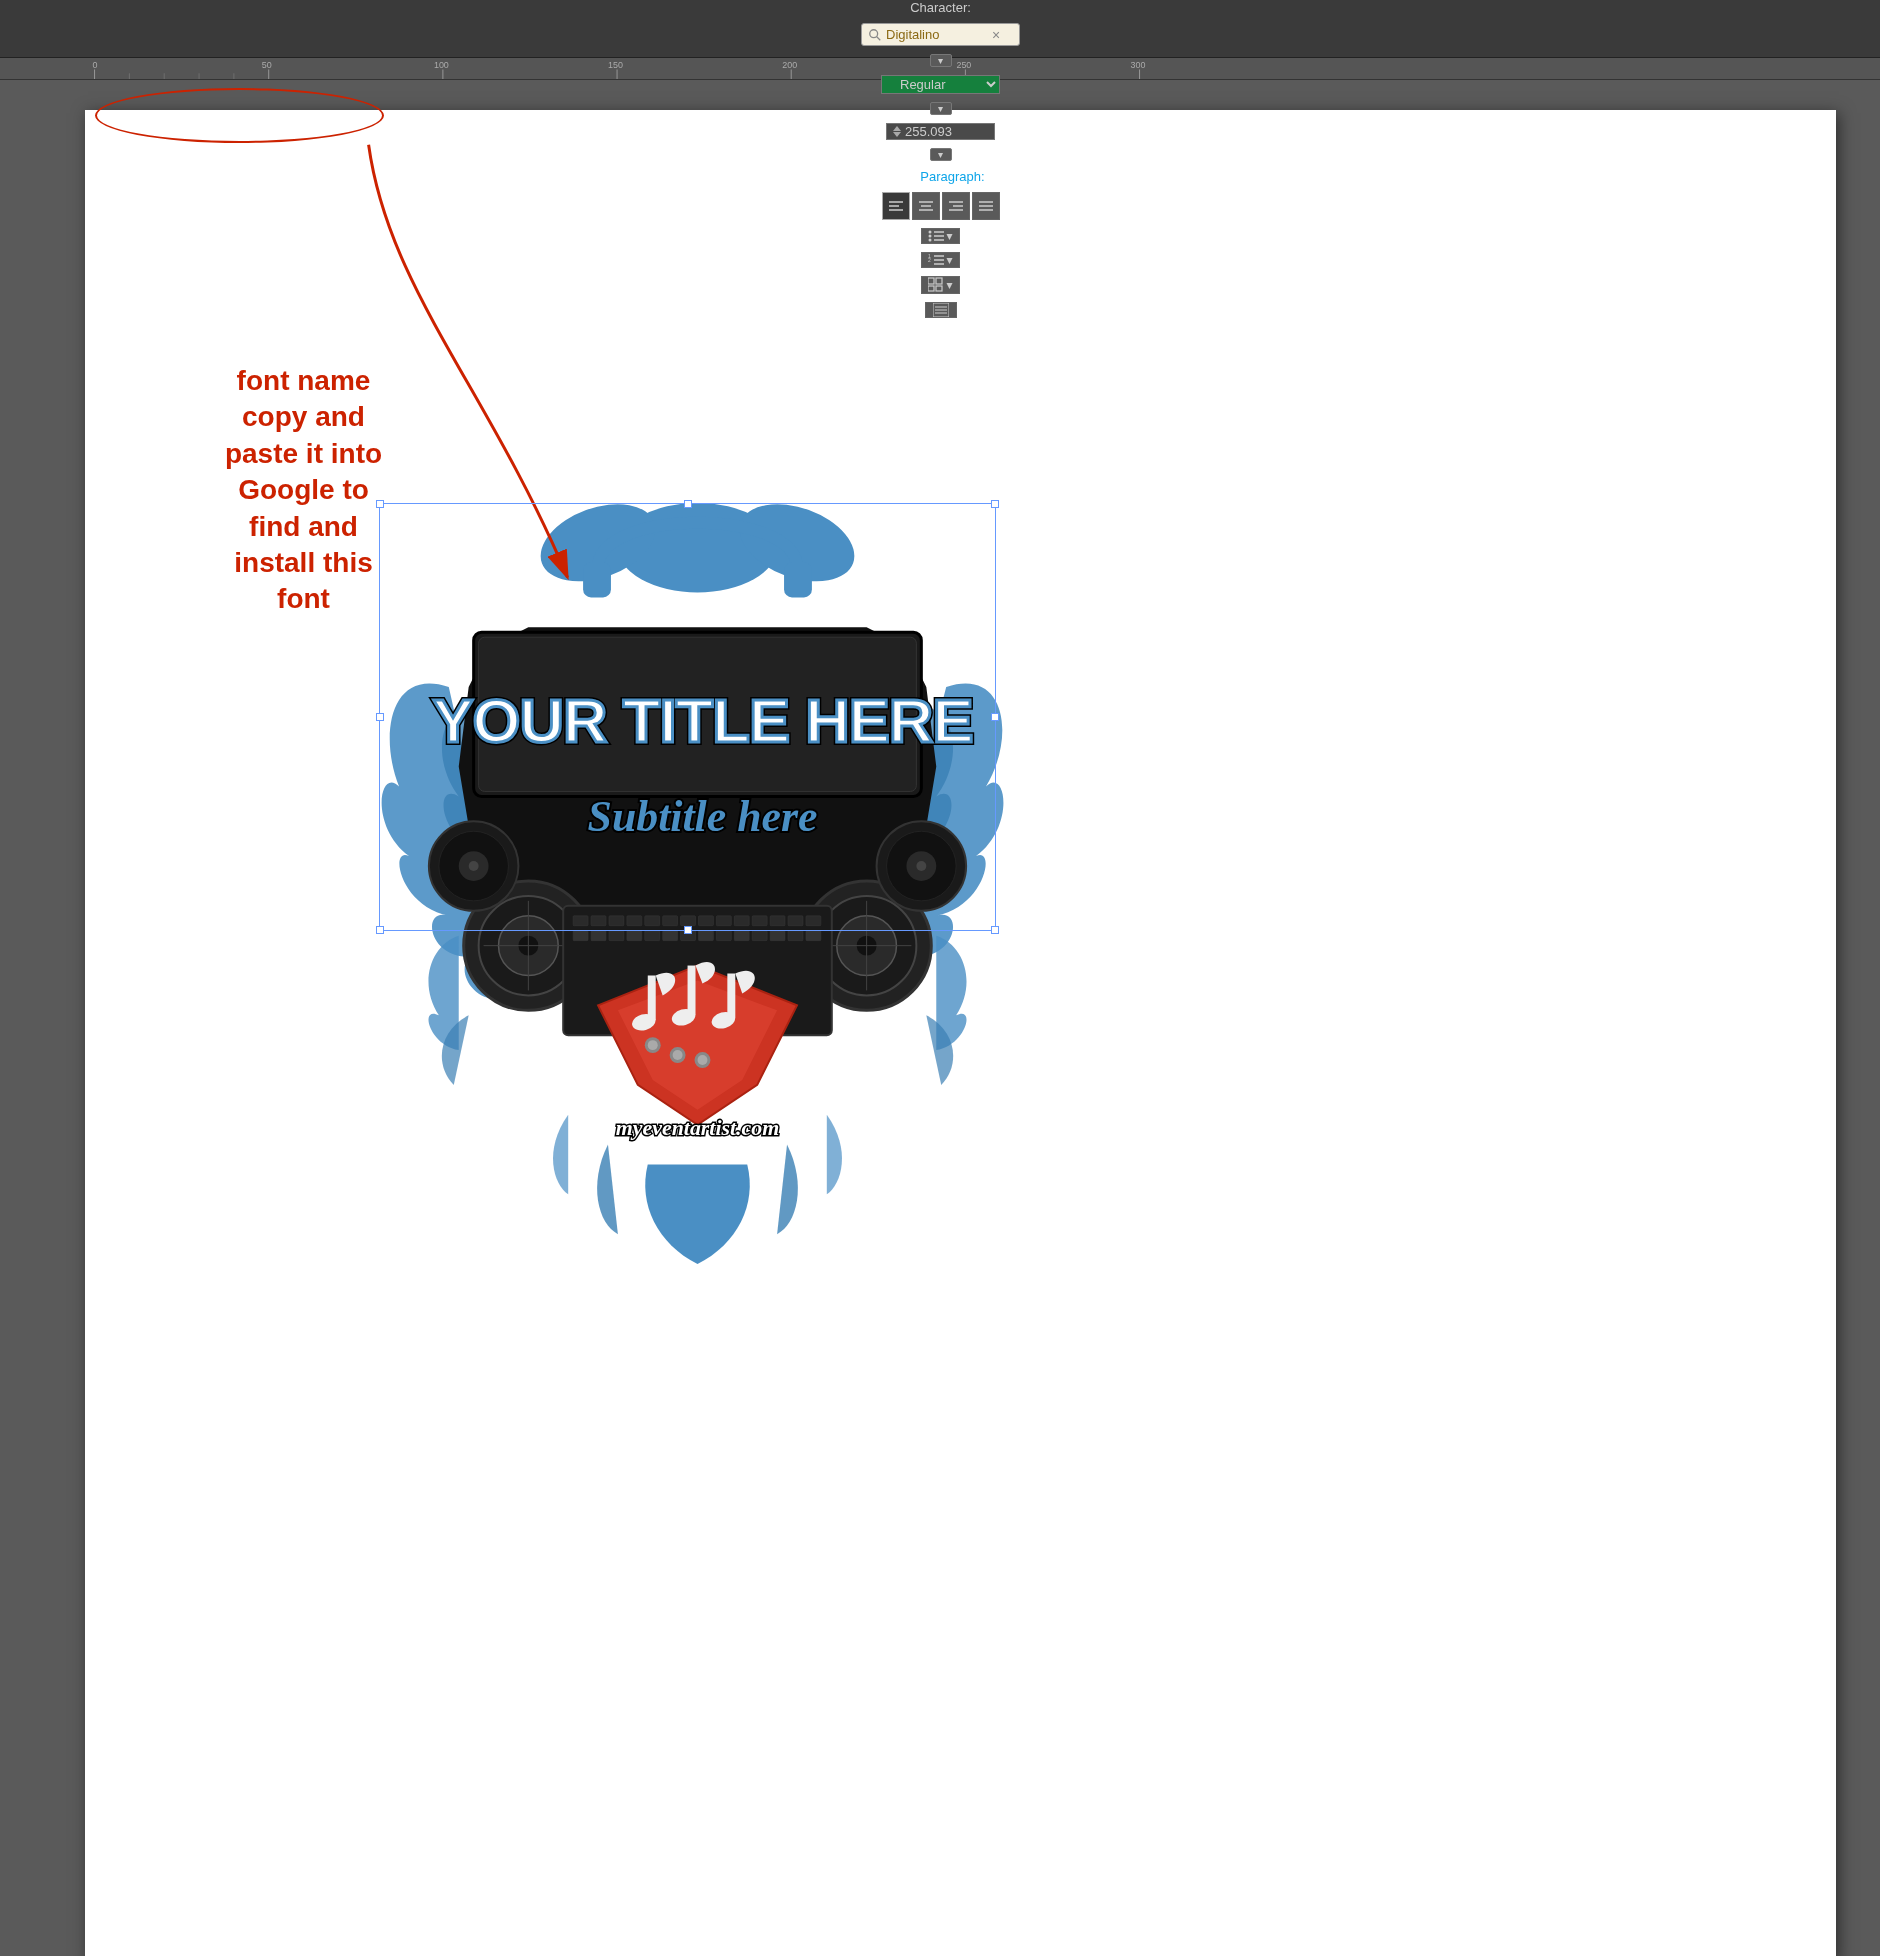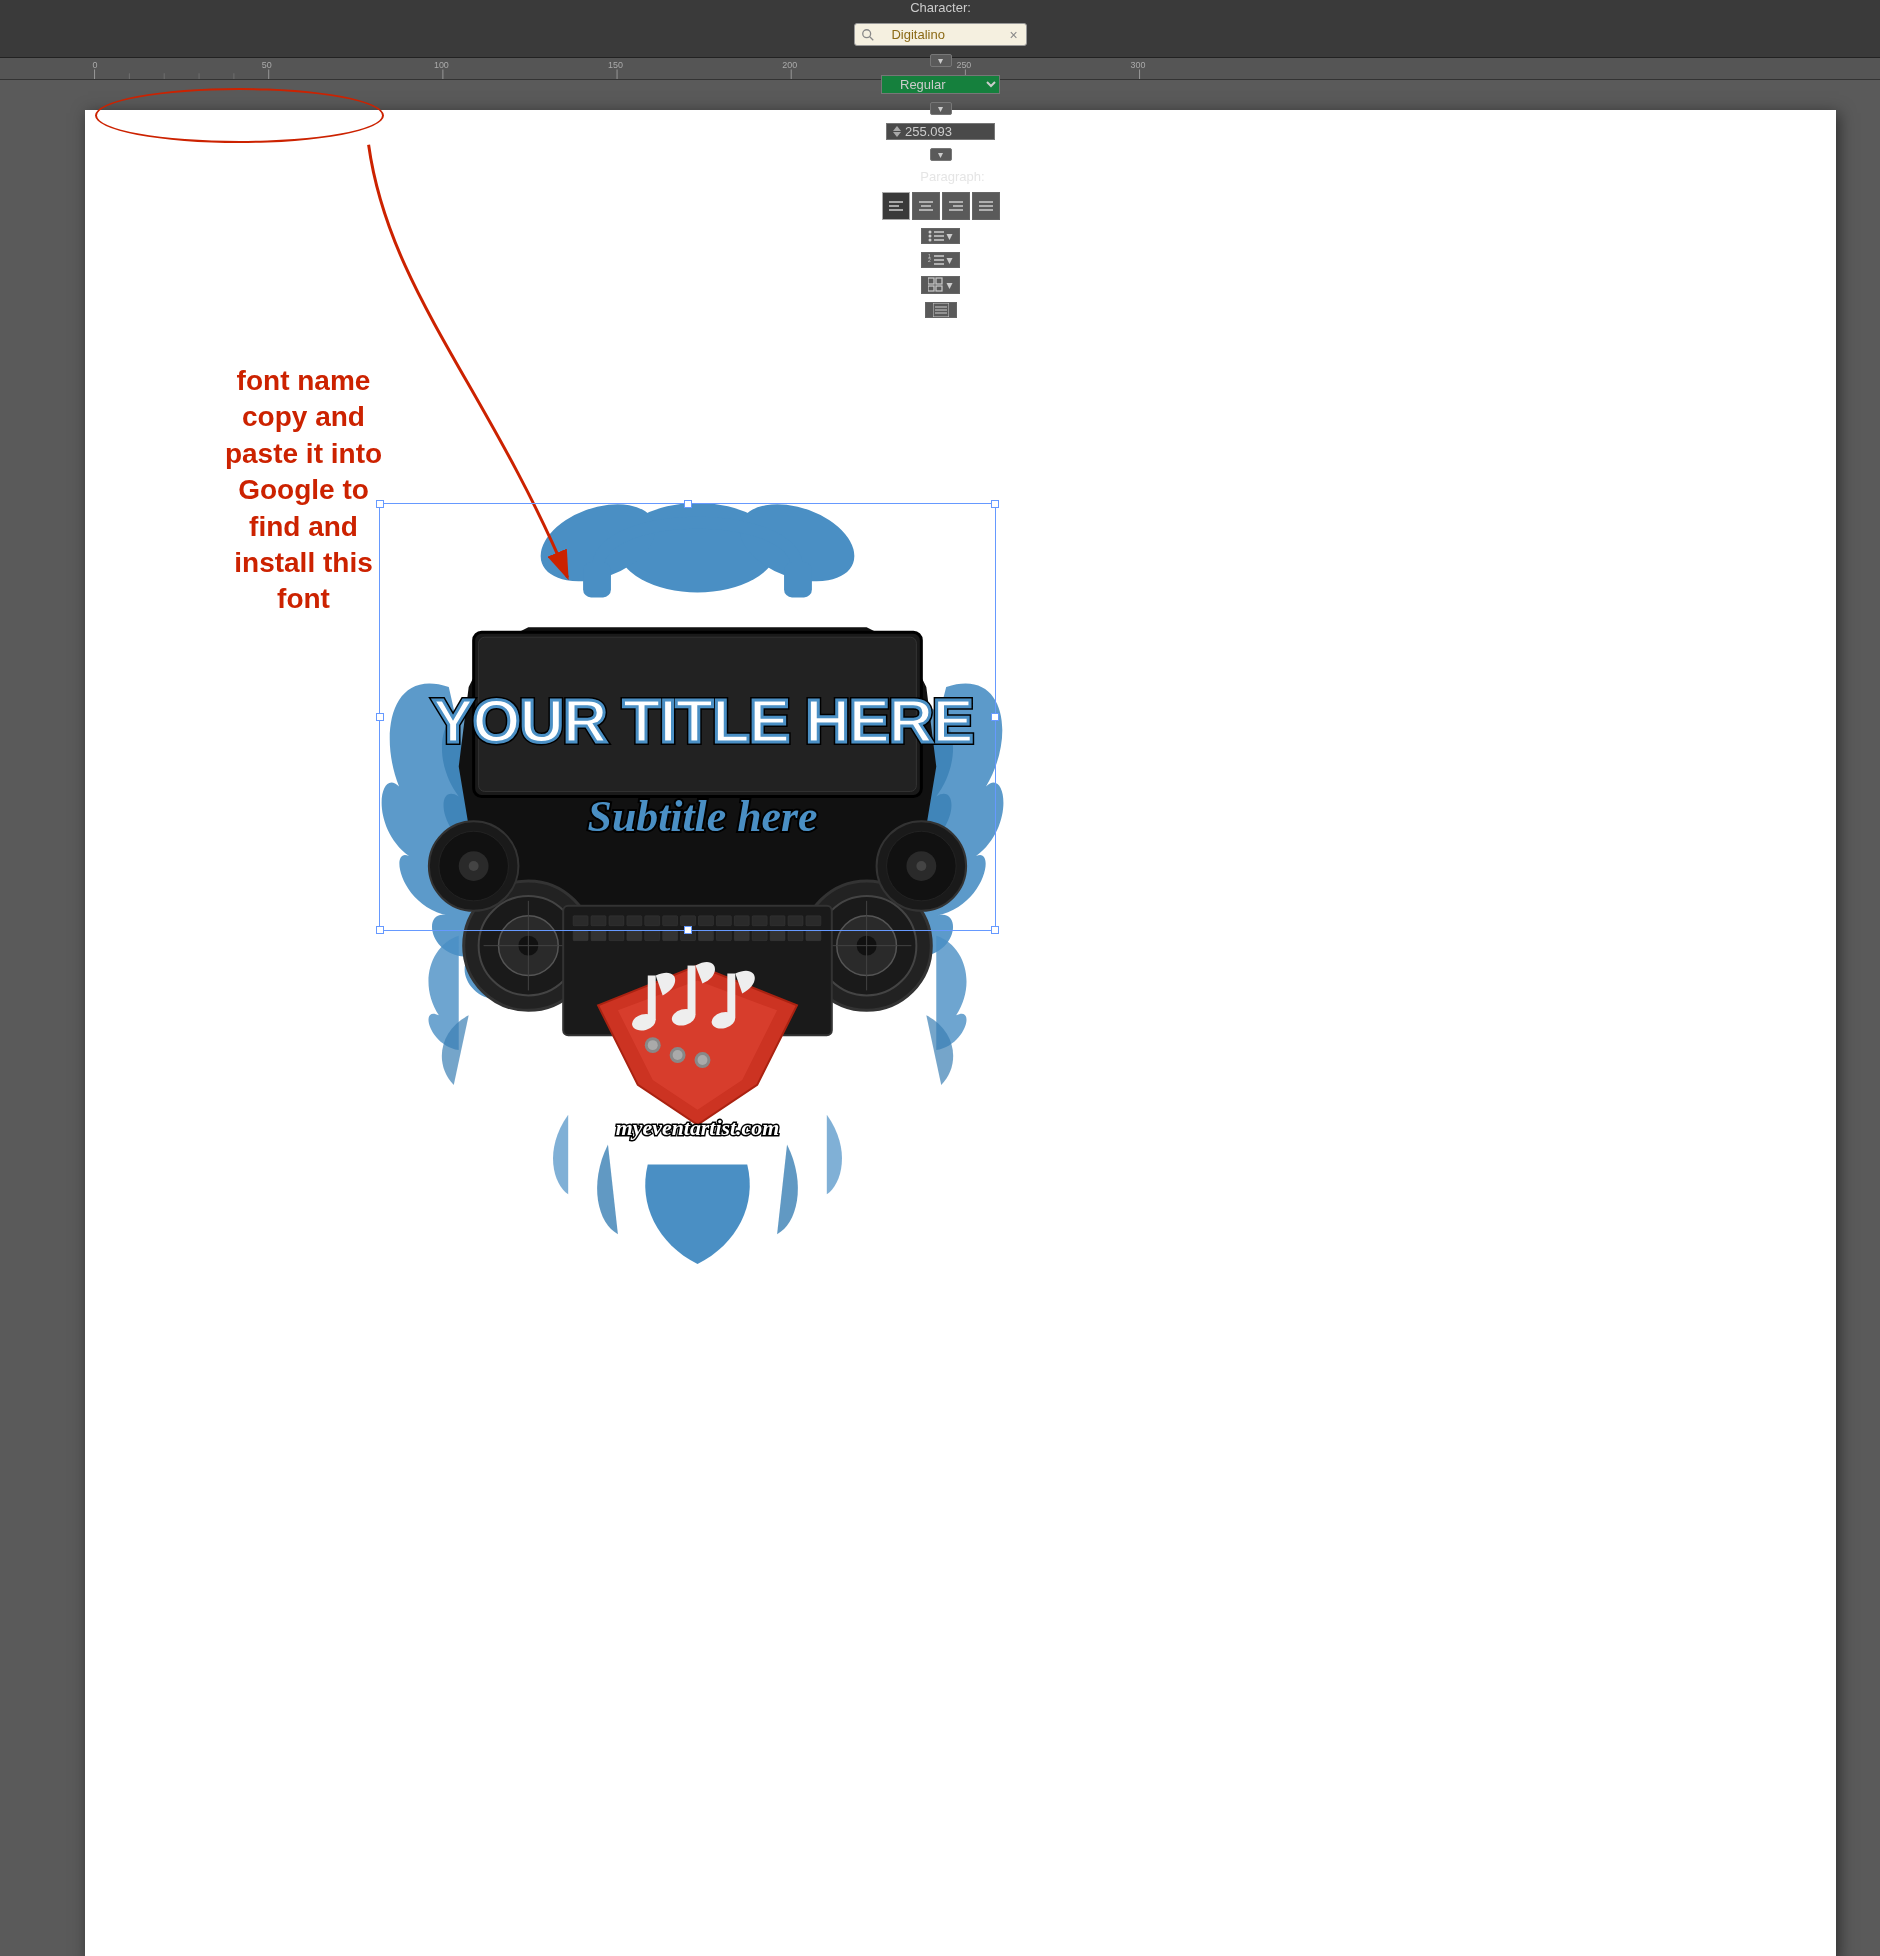--- a/index.html
+++ b/index.html
@@ -32,24 +32,23 @@
       white-space: nowrap;
     }
 
     .search-input-wrapper {
       display: flex;
       align-items: center;
       background: #f5f0e0;
       border: 1px solid #999;
       border-radius: 3px;
       padding: 3px 6px;
-      gap: 16px;
+      gap: 4px;
       height: 28px;
       min-width: 159px;
-      justify-content: center;
     }
 
     .search-icon-svg {
       width: 14px;
       height: 14px;
       fill: none;
       stroke: #888;
       stroke-width: 2;
     }
 
@@ -131,21 +130,21 @@
       border-right: 4px solid transparent;
       border-top: 5px solid #aaa;
     }
 
     .font-size-value {
       color: #ccc;
       font-size: 13px;
     }
 
     .paragraph-label {
-      color: #e5e5e5;
+      color: #0ea5e9;
       font-size: 13px;
       margin-left: 24px;
     }
 
     .align-btn {
       background: #5a5a5a;
       border: 1px solid #666;
       color: #ccc;
       width: 28px;
       height: 28px;

